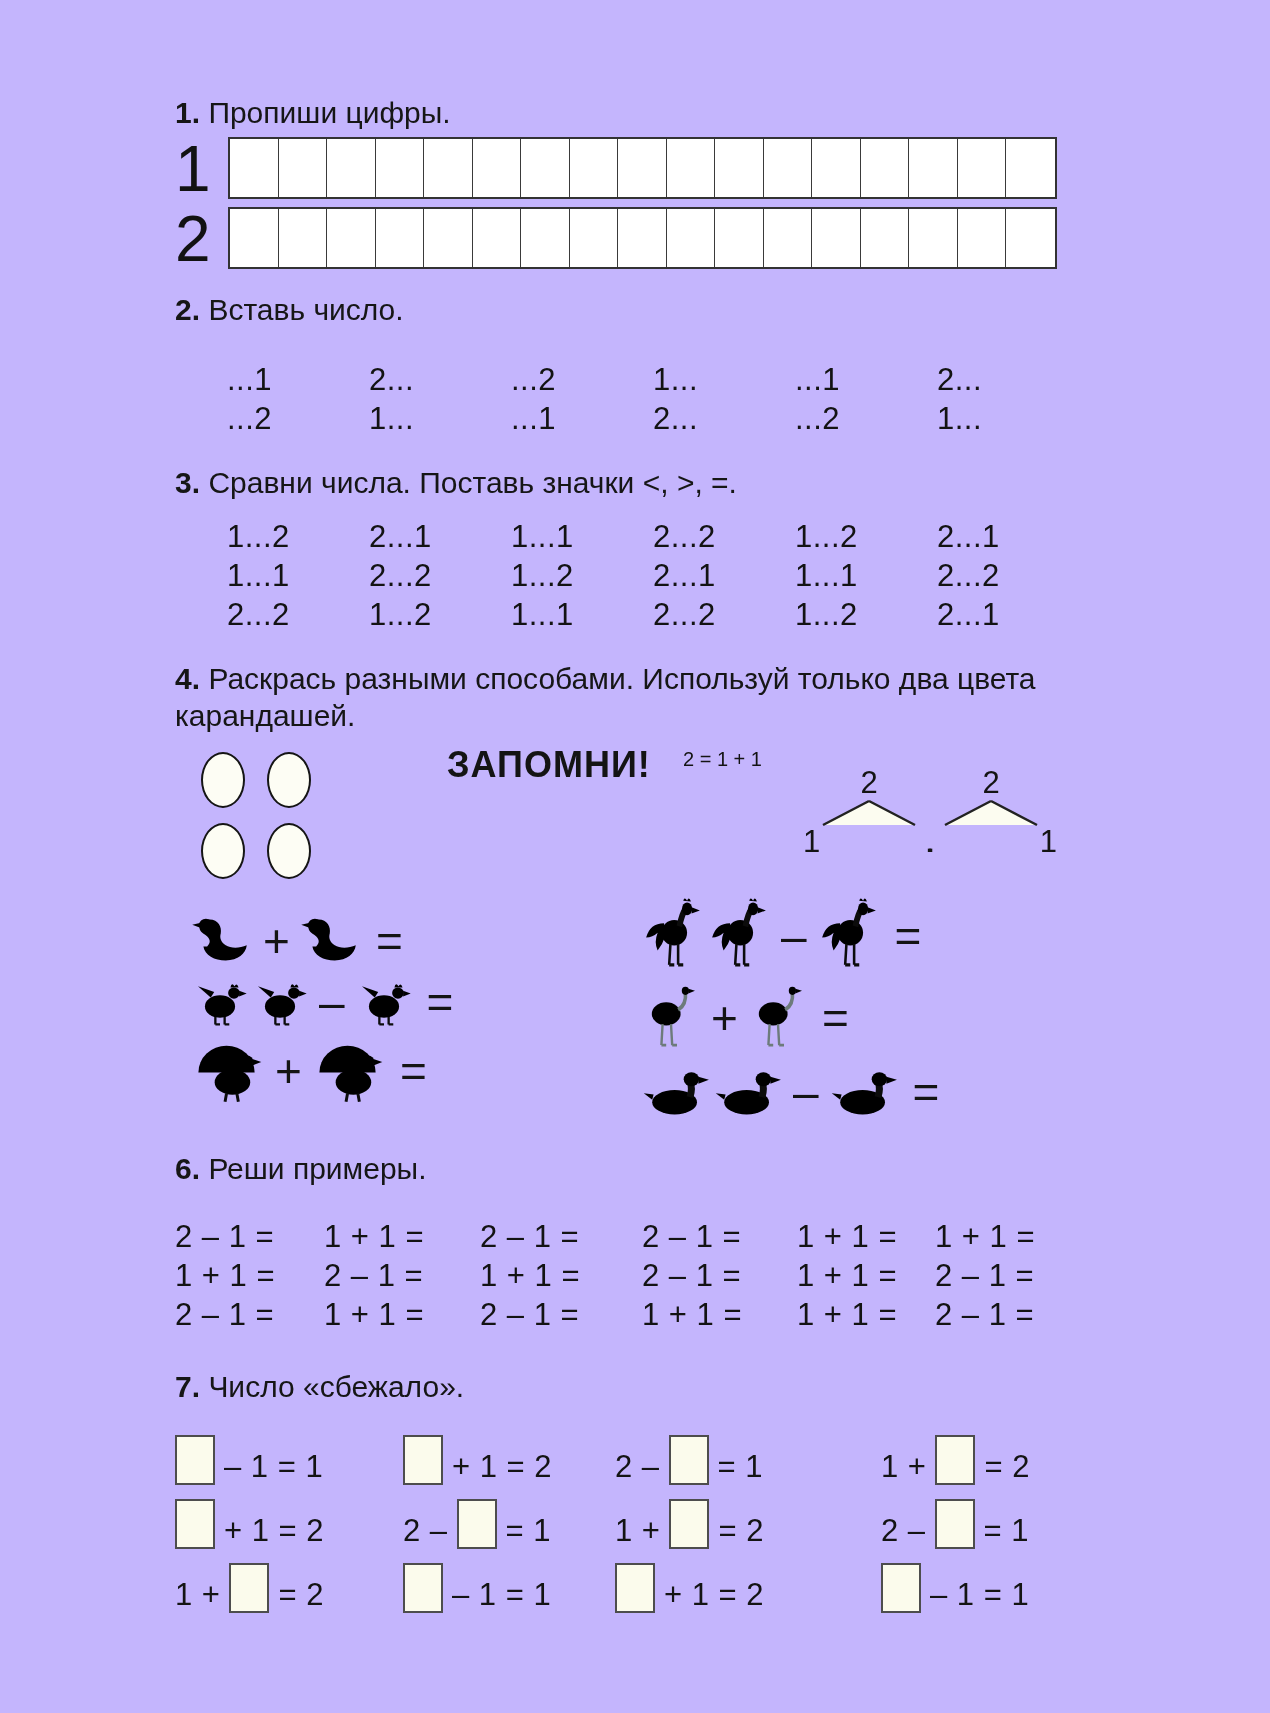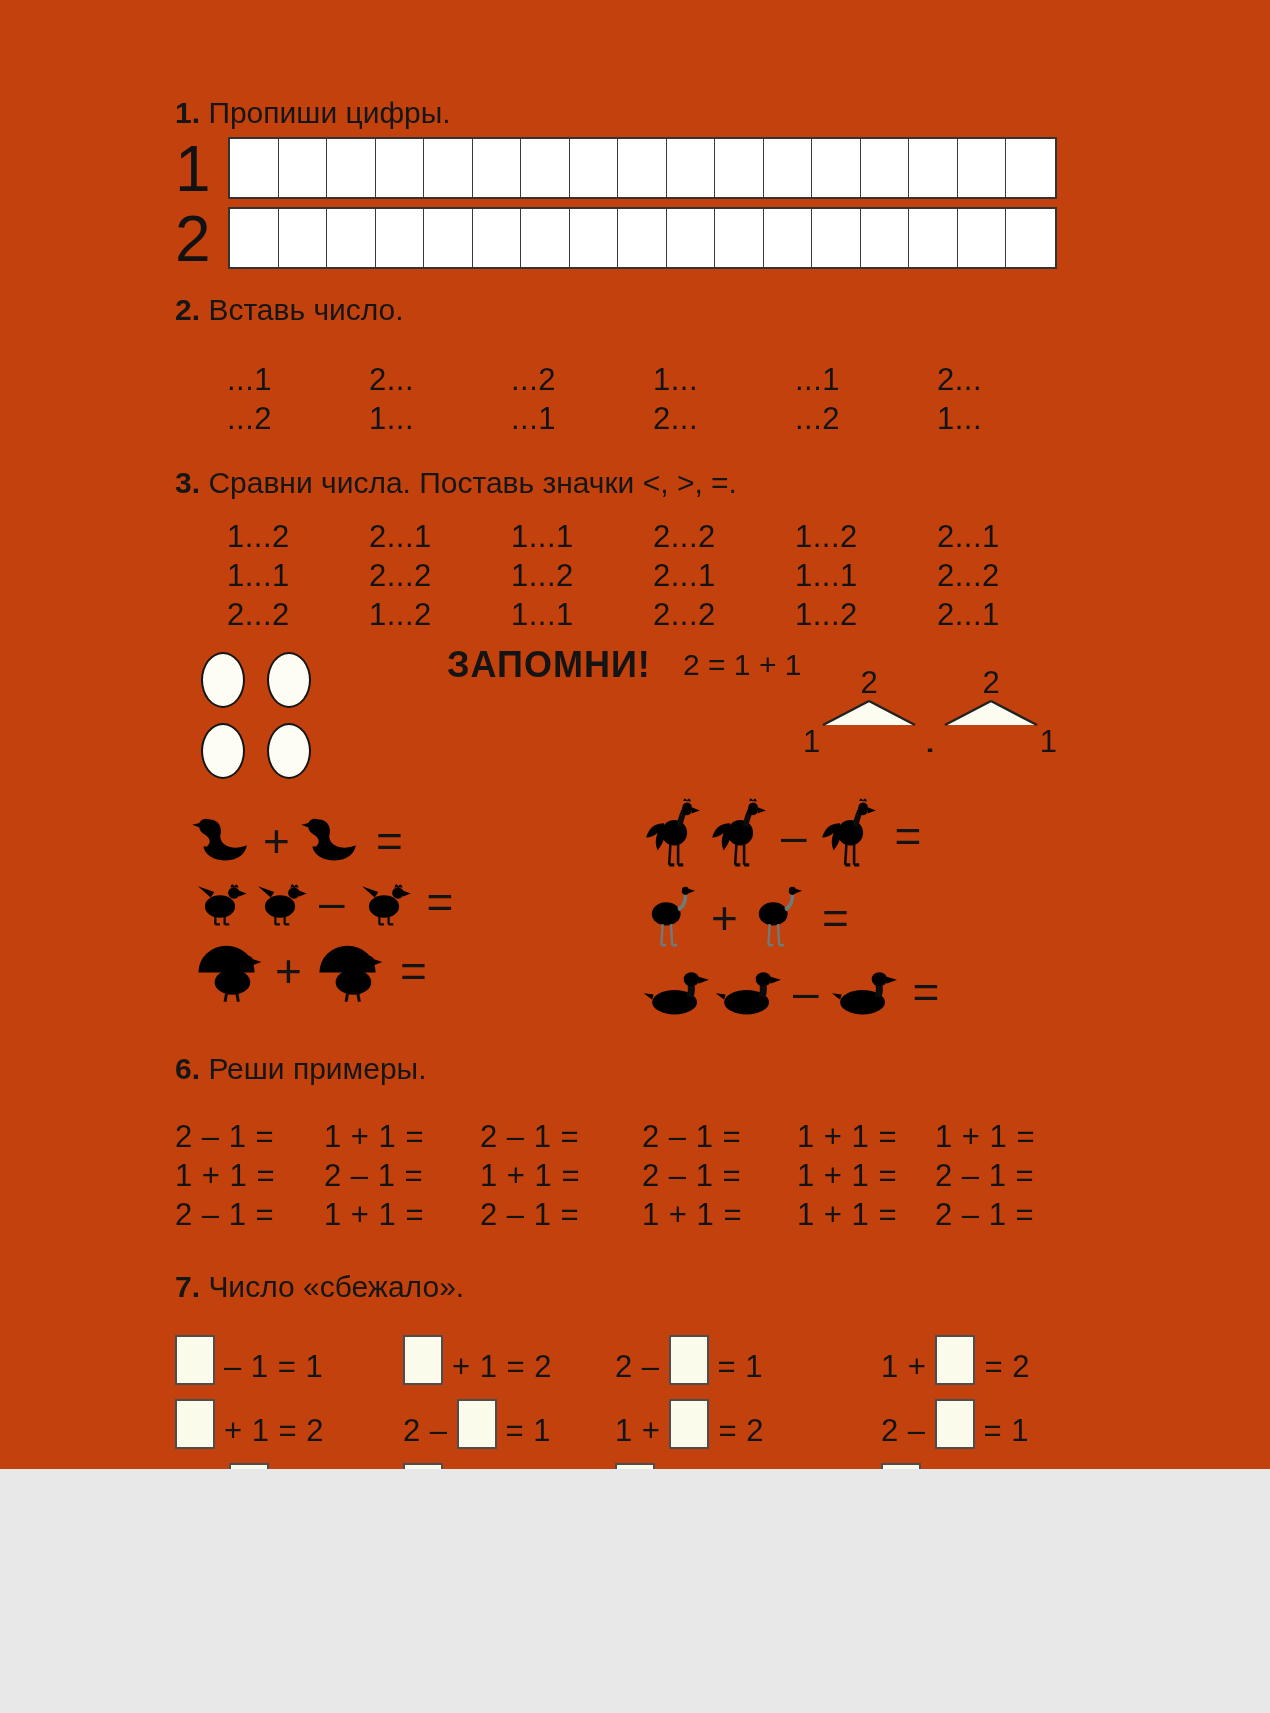--- a/index.html
+++ b/index.html
@@ -1,17 +1,17 @@
 <!DOCTYPE html>
 <html><head>
 <meta charset="utf-8">
 <style>
   html,body{margin:0;padding:0;background:#e8e8e8;}
   .page{
-    position:relative;width:1270px;height:1469px;background:#c2410c;
+    position:relative;width:1270px;height:1713px;background:#c4b5fd;
     margin:0 auto;box-sizing:border-box;padding:94px 213px 0 175px;
     font-family:"Liberation Sans","DejaVu Sans",sans-serif;color:#141414;overflow:hidden;
   }
   .heading{font-size:30px;line-height:37px;color:#161616;}
   .heading b{font-weight:bold;}
   
   .wrow{display:flex;align-items:stretch;height:62px;margin-top:6px;}
   .wrow.second{margin-top:8px;}
   .wlabel{width:53px;font-size:64px;line-height:64px;font-weight:400;color:#121212;}
   .wgrid{flex:1;display:grid;grid-template-columns:repeat(17,1fr);border:2px solid #333;box-sizing:border-box;background:#fff;}
@@ -27,21 +27,21 @@
   .mt-t3{margin-top:26px;}
   .mt-t4{margin-top:26px;}
   .mt-t5{margin-top:6px;}
   .mt-t6{margin-top:10px;}
   .mt-t7{margin-top:34px;}
   
   .t4block{position:relative;height:140px;margin-top:12px;}
   .paint-circles{position:absolute;left:26px;top:6px;display:grid;grid-template-columns:repeat(2,44px);gap:15px 22px;}
   .paint-circle{width:44px;height:56px;border:2px solid #151515;border-radius:50%;background:#FDFDF4;box-sizing:border-box;}
   .remember{position:absolute;left:272px;top:-2px;font-size:36px;font-weight:bold;letter-spacing:1px;}
-  .formula{position:absolute;left:508px;top:2px;font-size:30px;}
+  .formula{position:absolute;left:508px;top:2px;font-size:20px;}
   .bonds{position:absolute;left:636px;top:22px;display:flex;gap:6px;}
   .bond{width:116px;display:flex;flex-direction:column;align-items:center;}
   .bond-top{font-size:31px;line-height:30px;}
   .bond-lines{width:104px;height:28px;margin-top:1px;display:block;}
   .bond-bottom{width:132px;margin:1px -8px 0;display:flex;justify-content:space-between;font-size:31px;line-height:28px;}
   
   .t5block{position:relative;height:254px;}
   .bird-col{position:absolute;display:flex;flex-direction:column;}
   .col-left{left:16px;top:28px;gap:6px;}
   .col-right{left:466px;top:10px;gap:8px;}
@@ -202,20 +202,21 @@
       <div class="ncell">1...1</div>
       <div class="ncell">2...2</div>
       <div class="ncell">2...2</div>
       <div class="ncell">1...2</div>
       <div class="ncell">1...1</div>
       <div class="ncell">2...2</div>
       <div class="ncell">1...2</div>
       <div class="ncell">2...1</div>
     </div>
 
+  <div class="heading mt-t4"><b>4.</b> <span>Раскрась разными способами. Используй только два цвета</span><br><span>карандашей.</span></div>
   <div class="t4block">
     <div class="paint-circles">
         <div class="paint-circle"></div>
         <div class="paint-circle"></div>
         <div class="paint-circle"></div>
         <div class="paint-circle"></div>
       </div>
     <div class="remember">ЗАПОМНИ!</div>
     <div class="formula">2 = 1 + 1</div>
     <div class="bonds">

